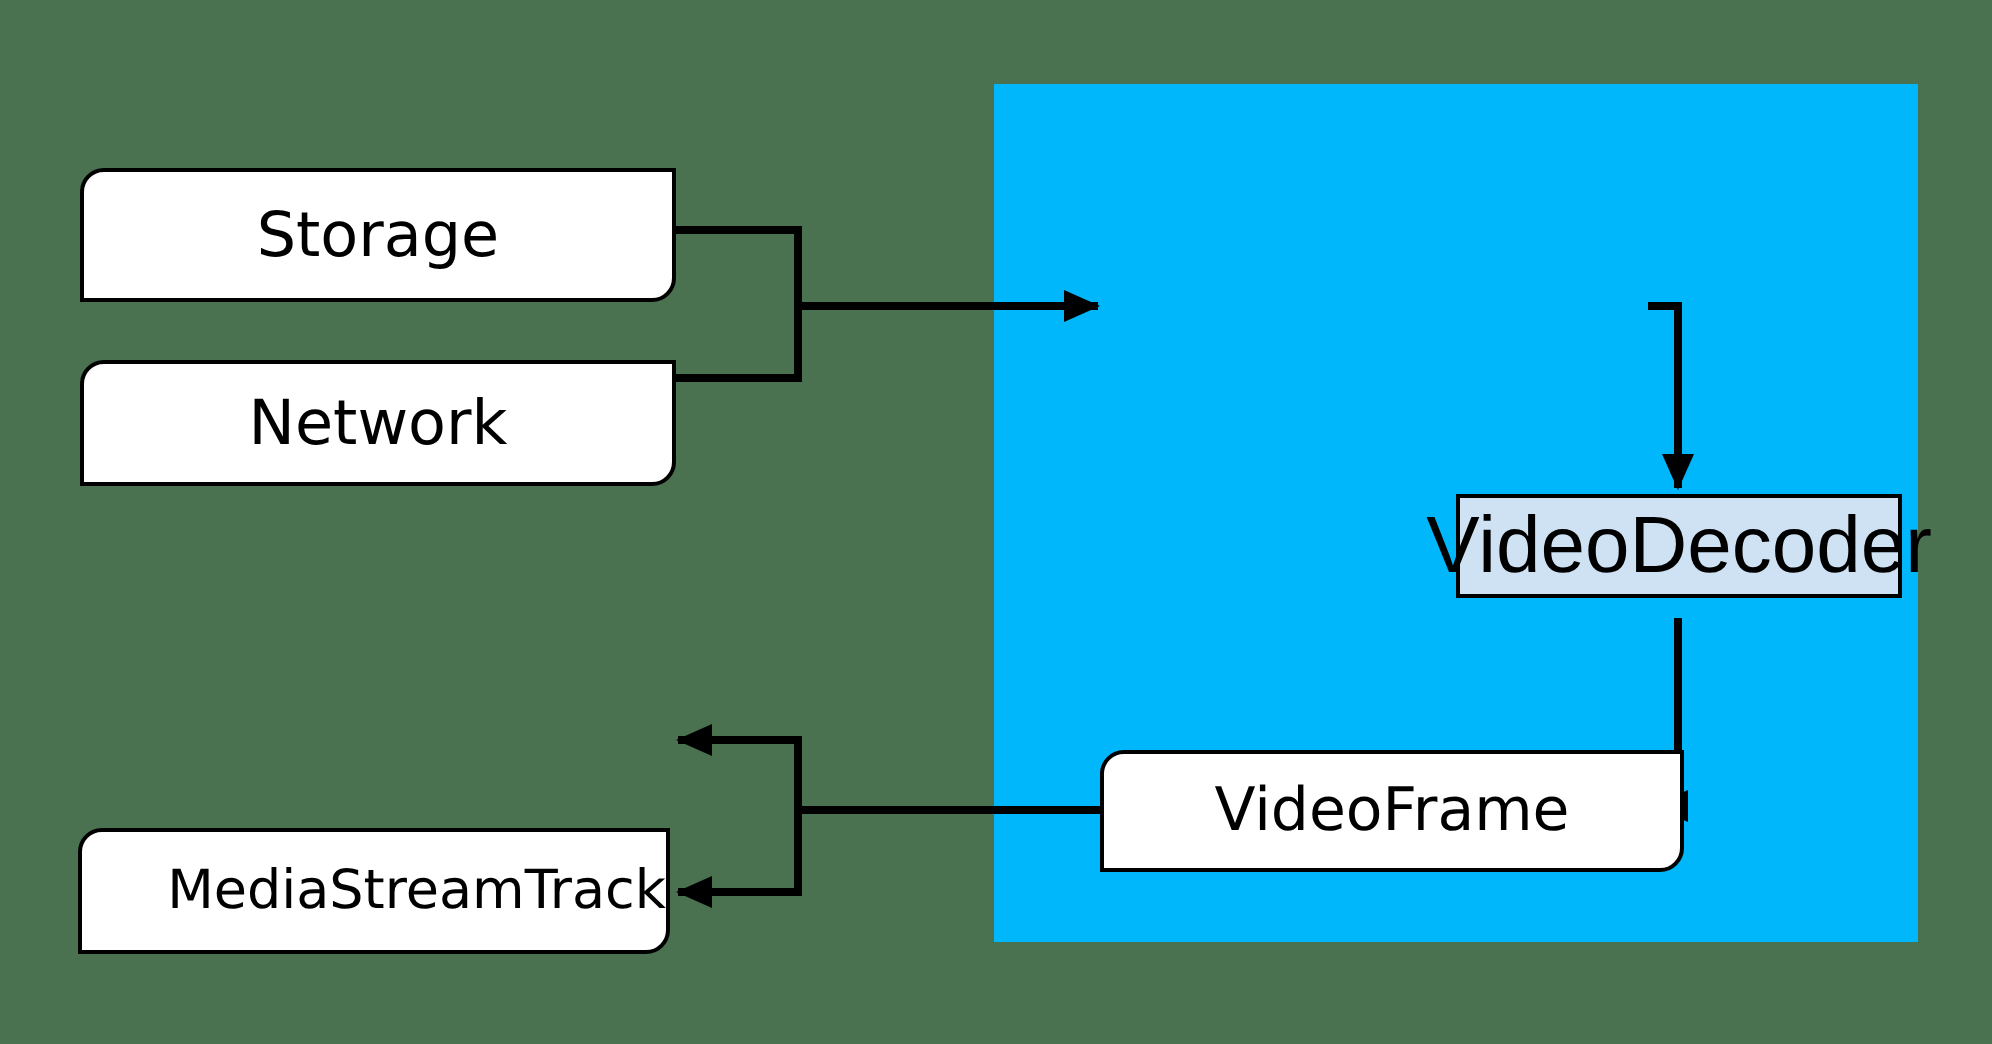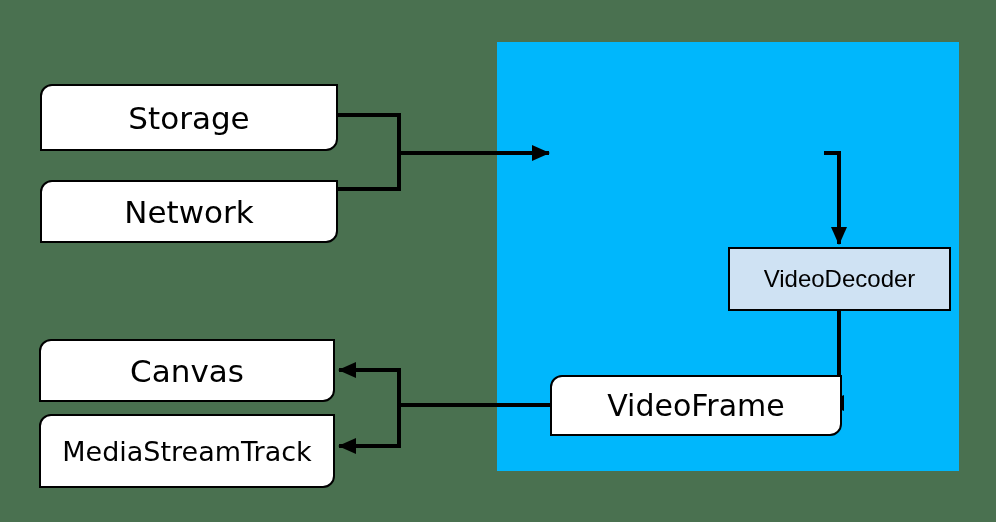--- a/index.html
+++ b/index.html
@@ -39,23 +39,23 @@
     color: #000000;
     text-align: center;
     white-space: nowrap;
   }
   .card { border-radius: 12px 0 12px 0; }
   .rect { border-radius: 0; border-width: 2px; background: var(--decoder-fill, #cfe2f3); }
 
   #node-storage  { left: 40px; top: 84px;  width: 298px; height: 67px; font-size: 31px; }
   #node-network  { left: 40px; top: 156px; width: 298px; height: 63px; font-size: 31px; margin-top: 24px; }
   #node-canvas   { left: 39px; top: 339px; width: 296px; height: 63px; font-size: 31px; }
-  #node-mediastreamtrack { left: 39px; top: 414px; width: 296px; height: 74px; font-size: 27px; }
+  #node-mediastreamtrack { left: 39px; top: 414px; width: 296px; height: 63px; font-size: 27px; justify-content: flex-end; }
   #node-encodedvideochunk { left: 551px; top: 122px; width: 274px; height: 62px; font-size: 24px; }
-  #node-videodecoder { left: 728px; top: 247px; width: 223px; height: 64px; font-size: 24px;
+  #node-videodecoder { left: 728px; top: 247px; width: 223px; height: 52px; font-size: 40px;
                        font-family: "Liberation Sans", sans-serif; }
   #node-videoframe { left: 550px; top: 375px; width: 292px; height: 61px; font-size: 30px; }
 </style>
 </head>
 <body>
 
 <div id="stage">
 
   <div id="webcodecs-region"></div>
 
@@ -91,21 +91,18 @@
 
 
   <div id="node-videodecoder" class="node rect">
     <span>VideoDecoder</span>
   </div>
 
   <div id="node-videoframe" class="node card">
     <span>VideoFrame</span>
   </div>
 
-  <div id="node-canvas" class="node card">
-    <span>Canvas</span>
-  </div>
 
   <div id="node-mediastreamtrack" class="node card">
     <span>MediaStreamTrack</span>
   </div>
 
 </div>
 
 </body></html>

